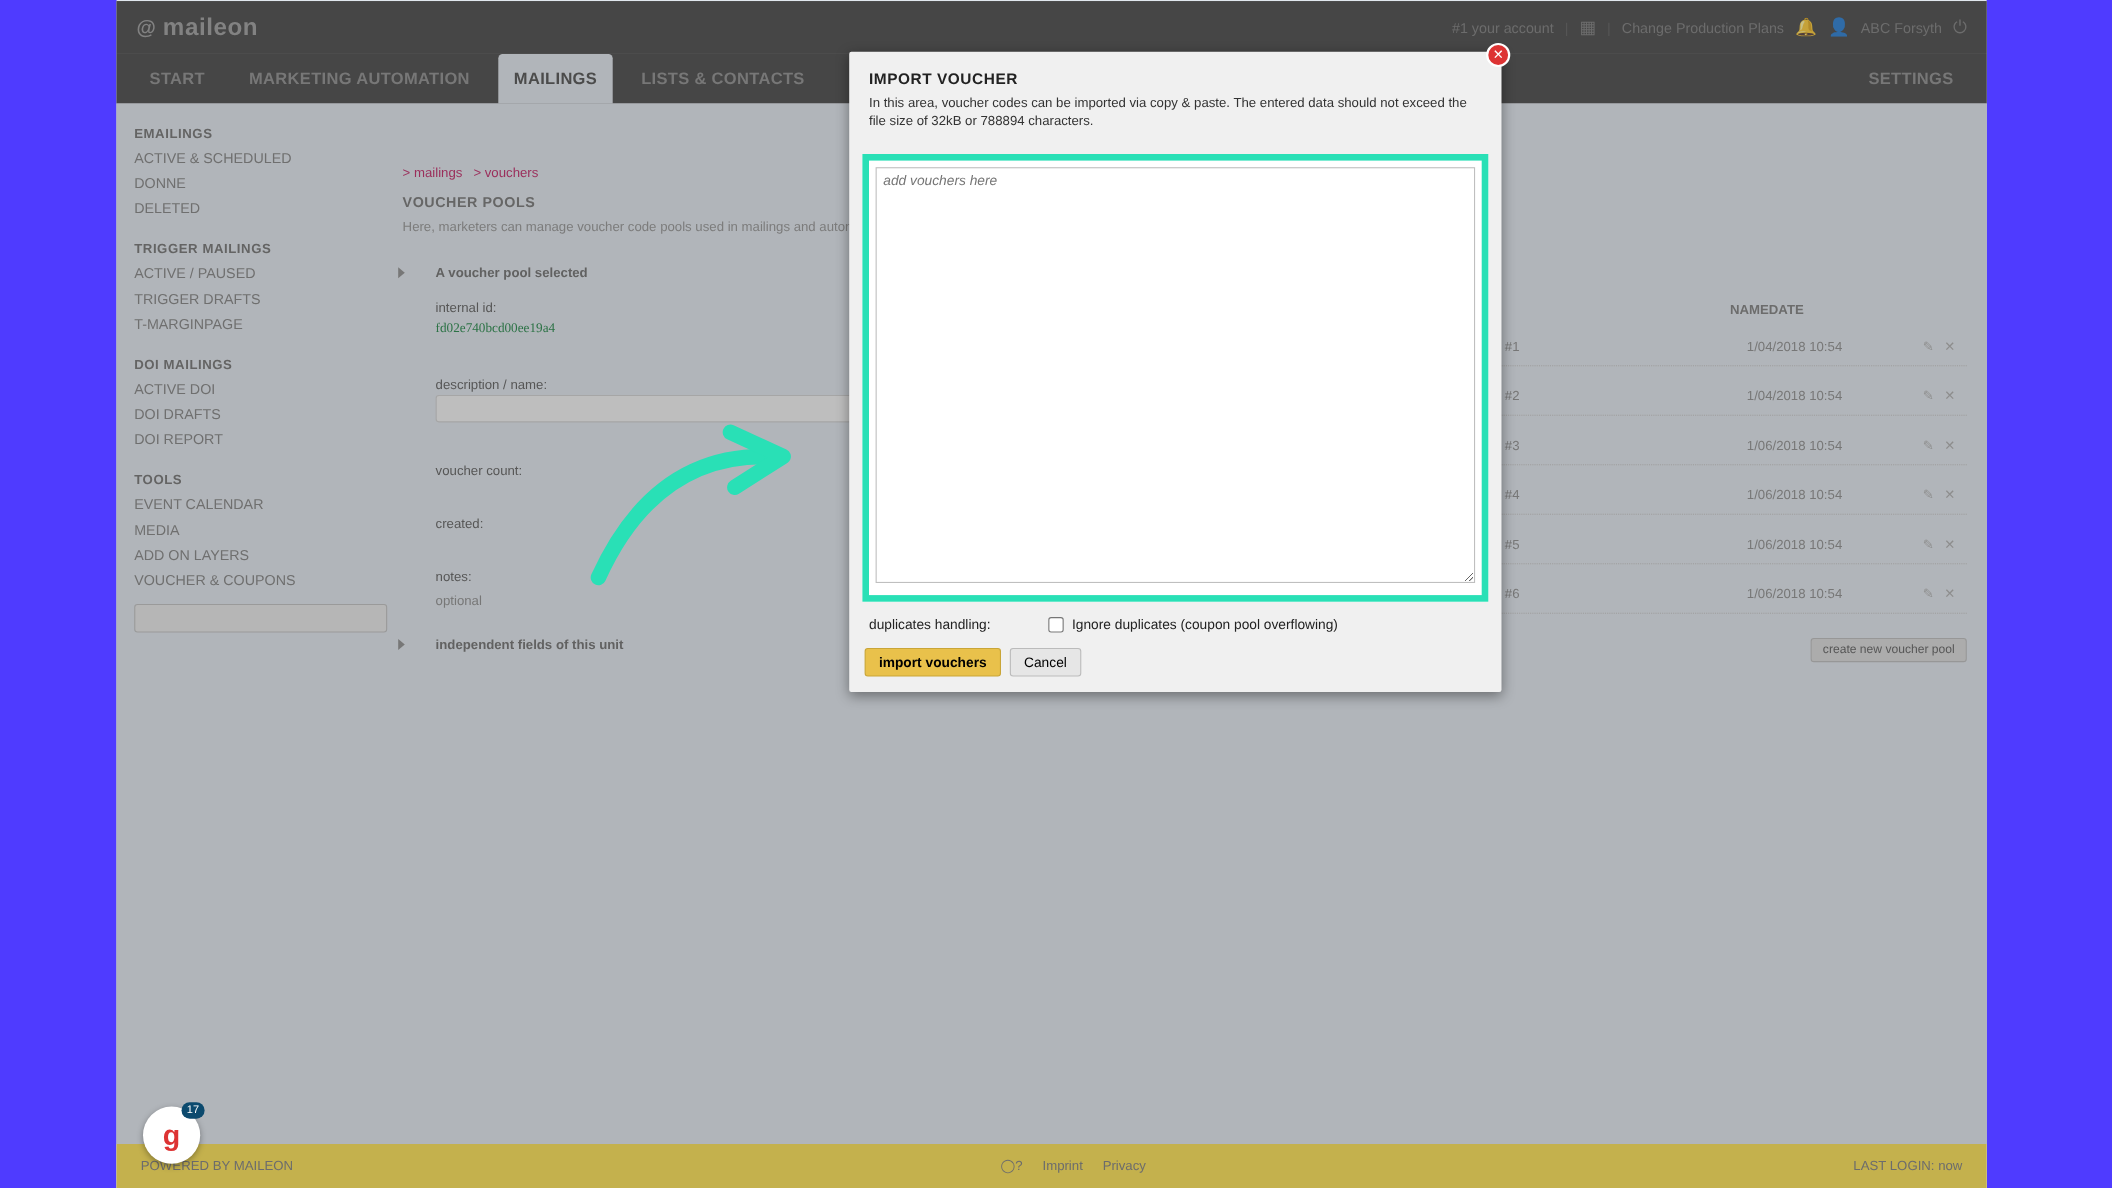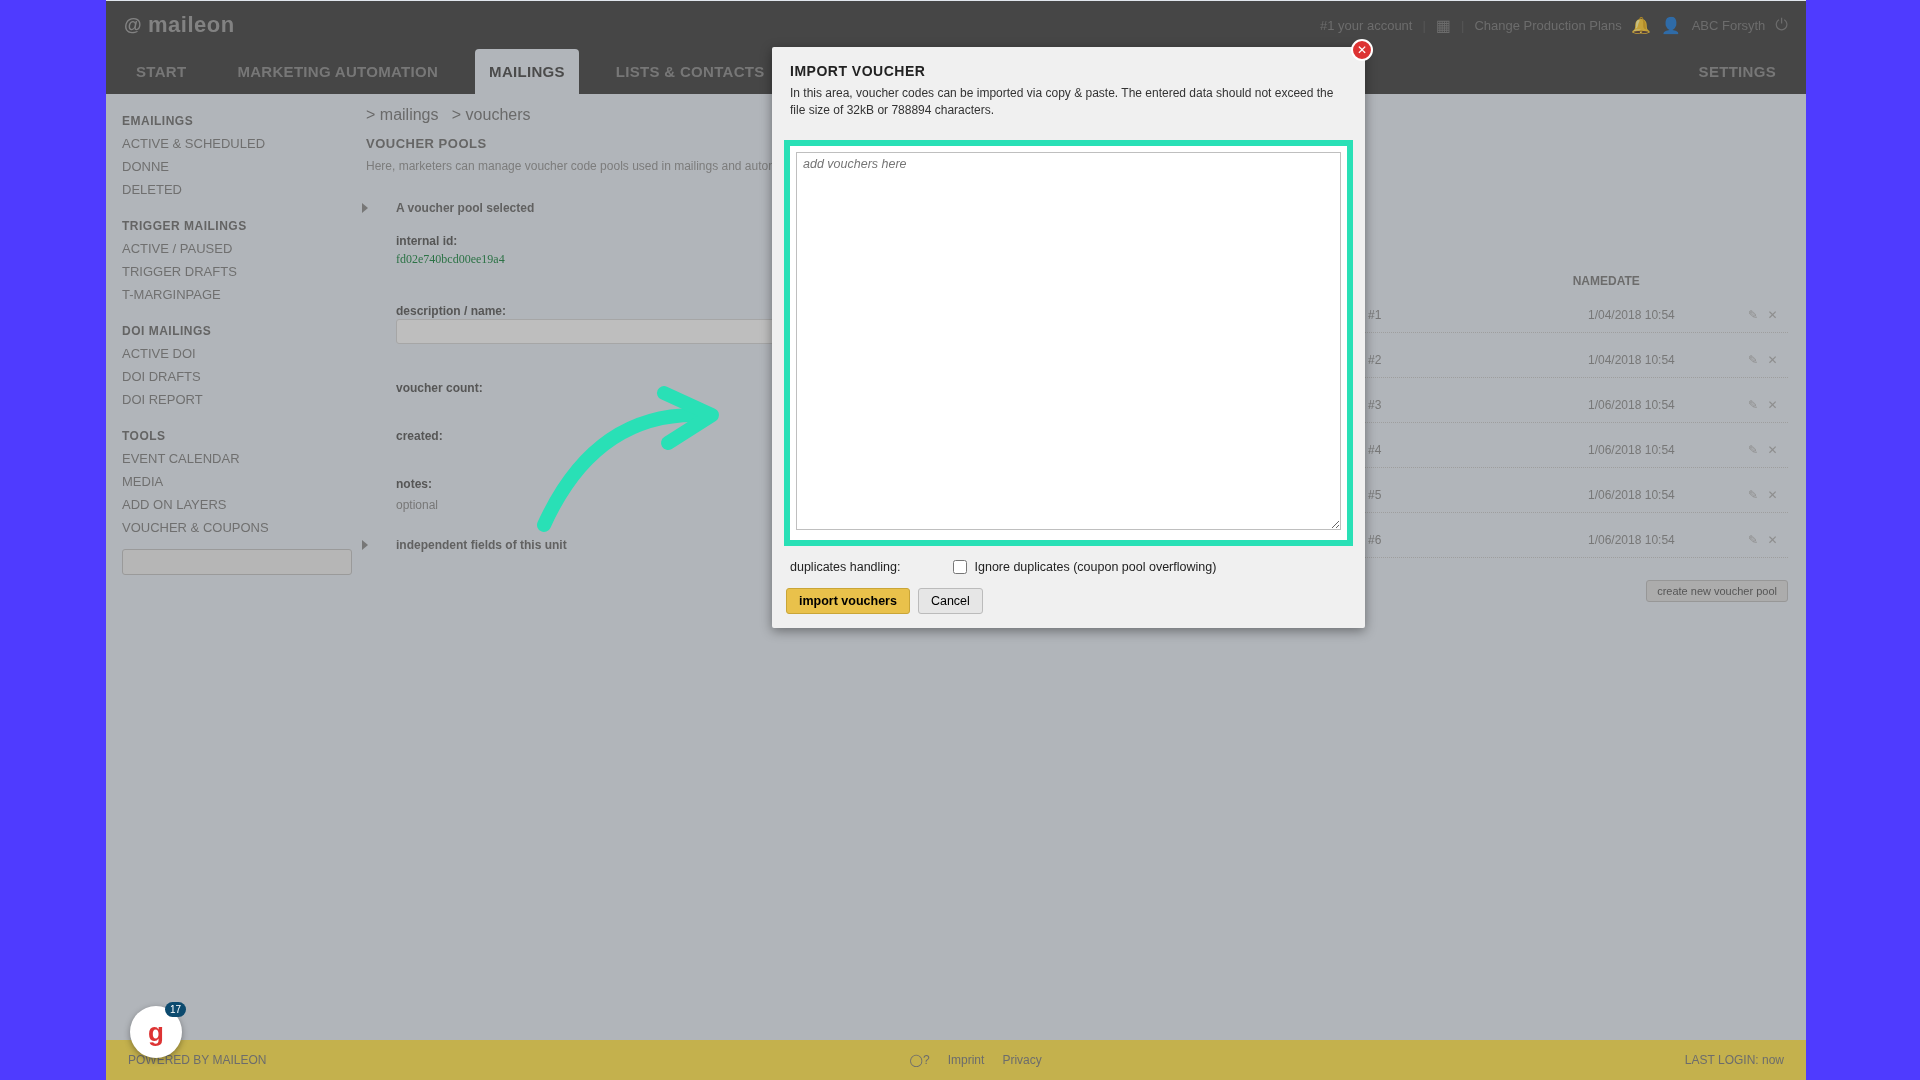--- a/index.html
+++ b/index.html
@@ -11,39 +11,39 @@
 .app {
   position: absolute; inset: 1px 0 0 0; background: #a9a9ac;
   filter: brightness(1);
 }
 .topbar { height: 48px; background: #3c3c3c; display:flex; align-items:center; padding:0 18px; }
 .brand { color:#999; font-weight:bold; font-size:22px; letter-spacing:0.5px; display:flex; align-items:center; gap:6px; }
 .brand-at { font-size:18px; }
 .topbar-right { margin-left:auto; display:flex; align-items:center; gap:10px; color:#777; font-size:13px; }
 .sep { color:#555; }
 .topbar-right .icon { font-size:16px; }
-.mainnav { height: 45px; background: #3c3c3c; display:flex; padding:0 16px; gap:23px; align-items:flex-end; }
+.mainnav { height: 45px; background: #3c3c3c; display:flex; padding:0 16px; gap:12px; align-items:flex-end; }
 .navtab { color:#888; font-size:15px; font-weight:bold; padding:14px 14px; border-radius:4px 4px 0 0; letter-spacing:.3px; }
 .navtab.active { background:#e1e7ee; color:#444; }
 .settings-link { margin-left:auto; color:#888; font-size:15px; font-weight:bold; padding:14px 14px; letter-spacing:.3px; }
 .body { position:absolute; top:93px; left:0; right:0; bottom:0; background:#e1e7ee; }
 .sidebar { position:absolute; left:0; top:0; width:250px; padding:20px 16px; display:flex; flex-direction:column; gap:22px; }
 .side-section { display:flex; flex-direction:column; gap:8px; }
 .side-head { color:#6a6a6a; font-size:12px; font-weight:bold; letter-spacing:.5px; text-transform:uppercase; }
 .side-link { color:#7c7c7c; font-size:13px; }
 .side-sel { display:block; width:230px; height:26px; border:1px solid #bdbdbd; background:#e9e9e9; border-radius:3px; margin-top:6px; }
 .content { position:absolute; left:260px; top:12px; right:18px; }
-.bc { color:#737373; font-size:16px; margin-bottom:12px; }
+.bc { color:#be185d; font-size:12px; margin-bottom:12px;margin-top:44px; }
 .page-title { color:#6d6d6d; font-weight:bold; letter-spacing:.5px; font-size:13px; margin-bottom:8px; }
 .page-sub { color:#8f8f8f; font-size:12px; margin-bottom:28px; }
 .block { display:flex; gap:20px; margin-bottom:26px; align-items:flex-start; }
 .caret { width:10px; height:10px; border-left:6px solid #888; border-top:5px solid transparent; border-bottom:5px solid transparent; margin-top:2px; position:relative; left:-4px; }
 .block-title { color:#666; font-size:12px; font-weight:bold; }
 .subtle { color:#15803d; font-size:12px;font-family:Liberation Serif, serif; }
-.field-label { color:#555; font-size:12px; font-weight:bold; margin-top:6px; }
+.field-label { color:#555; font-size:12px; font-weight:normal; margin-top:6px; }
 .inp { height:25px; width:520px; border:1px solid #cfcfcf; border-radius:3px; background:#f4f4f4; display:inline-block; }
 .ro { color:#888; font-size:12px; margin-top:6px; }
 .right-col { position:absolute; right:18px; top:180px; width:500px; display:flex; flex-direction:column; gap:10px; }
 .right-head { display:flex; justify-content:flex-end; color:#777; font-size:12px; font-weight:bold; }
 .item { display:flex; justify-content:space-between; color:#888; font-size:12px; padding:10px 0; border-bottom:1px dotted #c4c4c4; }
 .item .name { flex:1; }
 .item .date { width:160px; text-align:left; }
 .item .acts { width:40px; color:#aaa; letter-spacing:3px; }
 .pill { display:inline-block; padding:4px 10px; border:1px solid #b9b9b9; border-radius:3px; background:#d9d9d9; color:#555; font-size:11px; margin-top:12px; }
 .footer { position:absolute; left:0; right:0; bottom:0; height:40px; background:#fde047; display:flex; align-items:center; padding:0 22px; color:#777; font-size:12px; }

